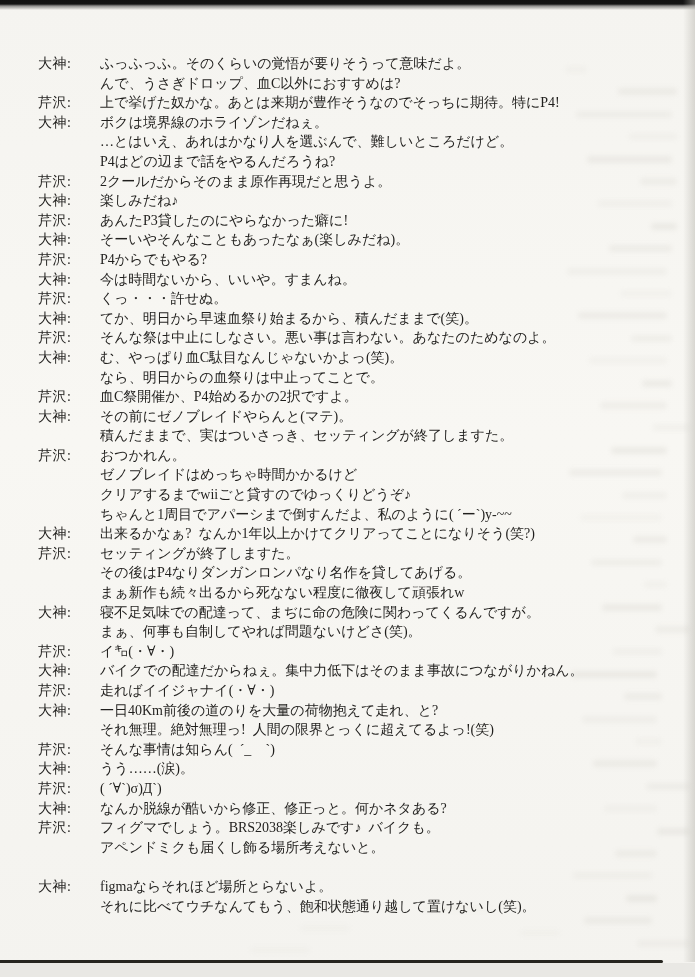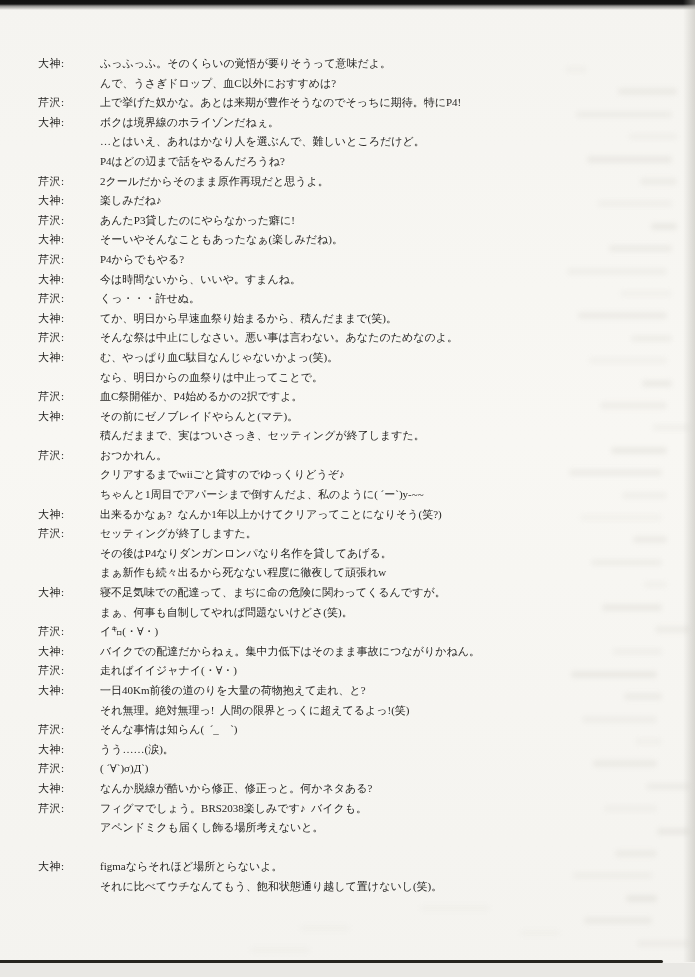--- a/index.html
+++ b/index.html
@@ -33,21 +33,21 @@
   }
   
   .ghosts{position:absolute;inset:0;pointer-events:none;}
   .ghost{
     position:absolute;background:#b7b4aa;filter:blur(2.5px);
     border-radius:3px;
   }
   
   .dialogue{
     position:absolute;left:38px;top:54px;width:630px;
-    color:#201f1d;font-size:11px;
+    color:#201f1d;font-size:14px;
   }
   .row{
     display:flex;height:19.6px;line-height:19.6px;
     white-space:pre;
   }
   .speaker{
     flex:0 0 62px;width:62px;letter-spacing:.5px;
   }
   .text{flex:1 1 auto;}
 </style>
@@ -116,20 +116,21 @@
       <div class="row"><span class="speaker">大神:</span><span class="text">今は時間ないから、いいや。すまんね。</span></div>
       <div class="row"><span class="speaker">芹沢:</span><span class="text">くっ・・・許せぬ。</span></div>
       <div class="row"><span class="speaker">大神:</span><span class="text">てか、明日から早速血祭り始まるから、積んだままで(笑)。</span></div>
       <div class="row"><span class="speaker">芹沢:</span><span class="text">そんな祭は中止にしなさい。悪い事は言わない。あなたのためなのよ。</span></div>
       <div class="row"><span class="speaker">大神:</span><span class="text">む、やっぱり血C駄目なんじゃないかよっ(笑)。</span></div>
       <div class="row"><span class="speaker"></span><span class="text">なら、明日からの血祭りは中止ってことで。</span></div>
       <div class="row"><span class="speaker">芹沢:</span><span class="text">血C祭開催か、P4始めるかの2択ですよ。</span></div>
       <div class="row"><span class="speaker">大神:</span><span class="text">その前にゼノブレイドやらんと(マテ)。</span></div>
       <div class="row"><span class="speaker"></span><span class="text">積んだままで、実はついさっき、セッティングが終了しますた。</span></div>
       <div class="row"><span class="speaker">芹沢:</span><span class="text">おつかれん。</span></div>
+      <div class="row"><span class="speaker"></span><span class="text">ゼノブレイドはめっちゃ時間かかるけど</span></div>
       <div class="row"><span class="speaker"></span><span class="text">クリアするまでwiiごと貸すのでゆっくりどうぞ♪</span></div>
       <div class="row"><span class="speaker"></span><span class="text">ちゃんと1周目でアパーシまで倒すんだよ、私のように( ´ー`)y-~~</span></div>
       <div class="row"><span class="speaker">大神:</span><span class="text">出来るかなぁ?  なんか1年以上かけてクリアってことになりそう(笑?)</span></div>
       <div class="row"><span class="speaker">芹沢:</span><span class="text">セッティングが終了しますた。</span></div>
       <div class="row"><span class="speaker"></span><span class="text">その後はP4なりダンガンロンパなり名作を貸してあげる。</span></div>
       <div class="row"><span class="speaker"></span><span class="text">まぁ新作も続々出るから死なない程度に徹夜して頑張れw</span></div>
       <div class="row"><span class="speaker">大神:</span><span class="text">寝不足気味での配達って、まぢに命の危険に関わってくるんですが。</span></div>
       <div class="row"><span class="speaker"></span><span class="text">まぁ、何事も自制してやれば問題ないけどさ(笑)。</span></div>
       <div class="row"><span class="speaker">芹沢:</span><span class="text">イ㌔(・∀・)</span></div>
       <div class="row"><span class="speaker">大神:</span><span class="text">バイクでの配達だからねぇ。集中力低下はそのまま事故につながりかねん。</span></div>

